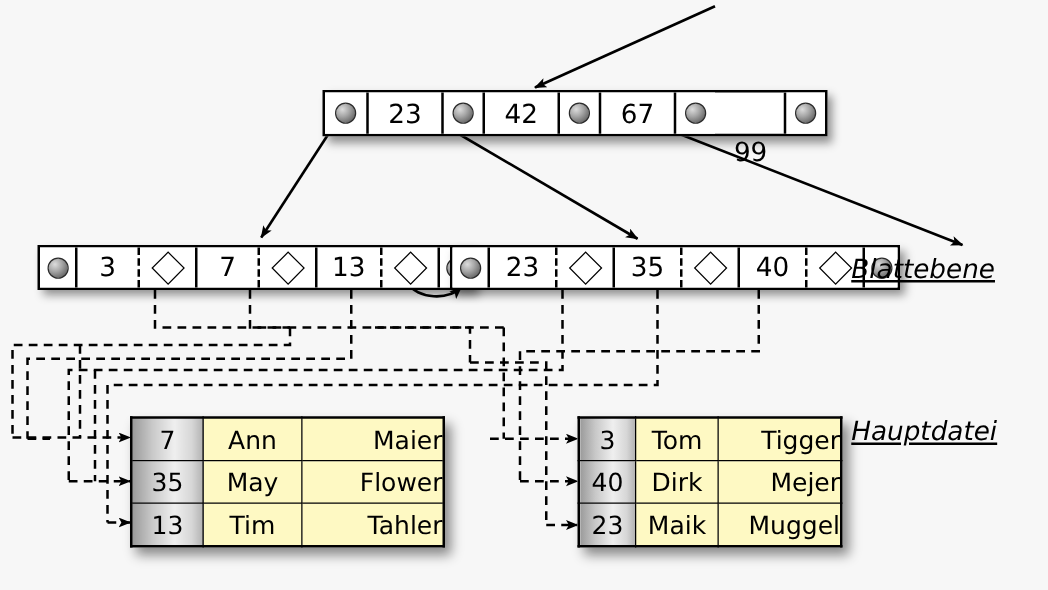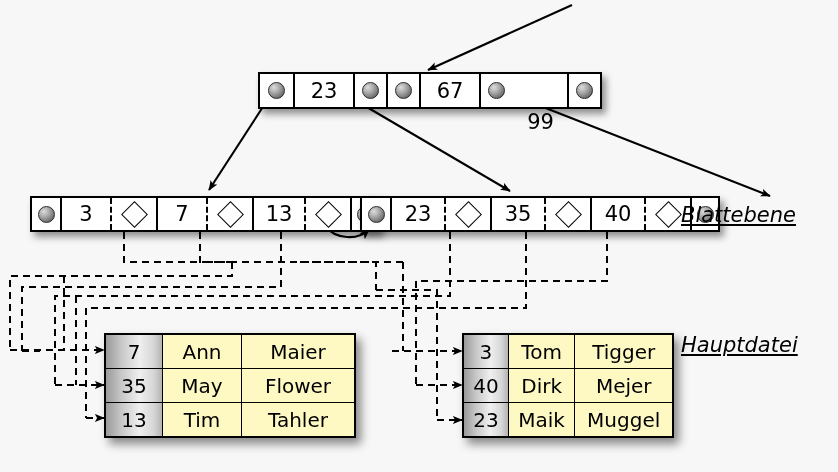--- a/index.html
+++ b/index.html
@@ -67,21 +67,21 @@
     padding:0;
     color:#000;
     background:#fef9c3;
   }
   .table td.key{
     width:56px;
     background:linear-gradient(90deg,#9a9a9a 0%,#c8c8c8 28%,#efefef 60%,#d6d6d6 85%,#b4b4b4 100%);
     font-weight:normal;
   }
   .table td.nm{width:78px;}
-  .table td.ln{width:112px;}
+  .table td.ln{width:112px;text-align:right;}
 
   
   .caption{
     position:absolute;
     font-style:italic;
     font-size:21px;
     color:#000;
     white-space:nowrap;
     z-index:4;
     text-decoration:underline;
@@ -156,20 +156,21 @@
   </svg>
 
   <div class="node" id="root-node" style="left:258px;top:72px;height:37px;">
     <div class="cell" style="width:33px;">
       <span class="sphere"></span>
     </div>
     <div class="cell" style="width:60px;">23</div>
     <div class="cell" style="width:33px;">
       <span class="sphere"></span>
     </div>
+    <div class="cell" style="width:60px;">42</div>
     <div class="cell" style="width:33px;">
       <span class="sphere"></span>
     </div>
     <div class="cell" style="width:60px;">67</div>
     <div class="cell" style="width:33px;">
       <span class="sphere"></span>
     </div>
     <div class="cell" style="width:55px;margin-top:48px;">99</div>
     <div class="cell" style="width:33px;">
       <span class="sphere"></span>

